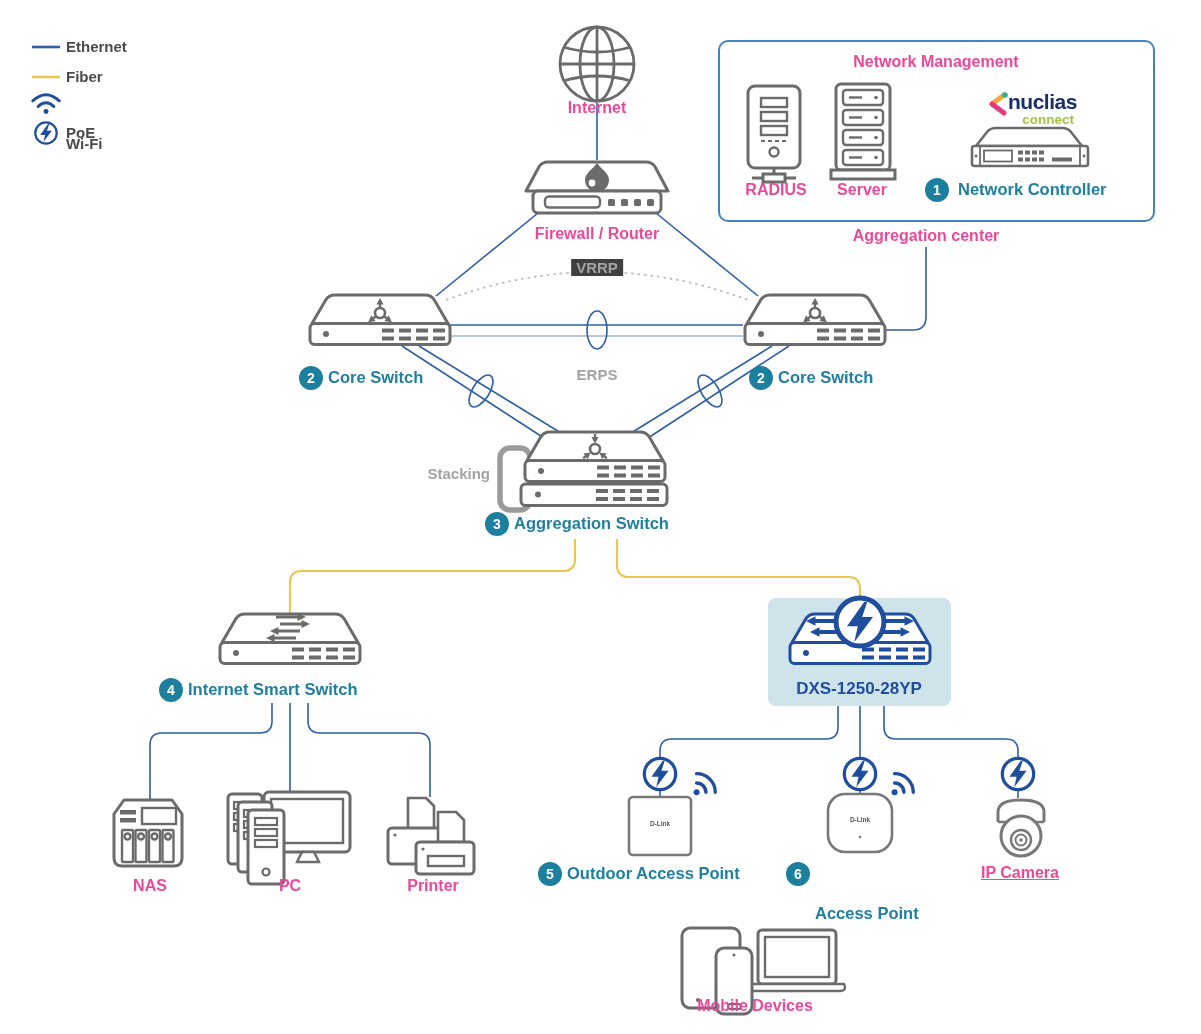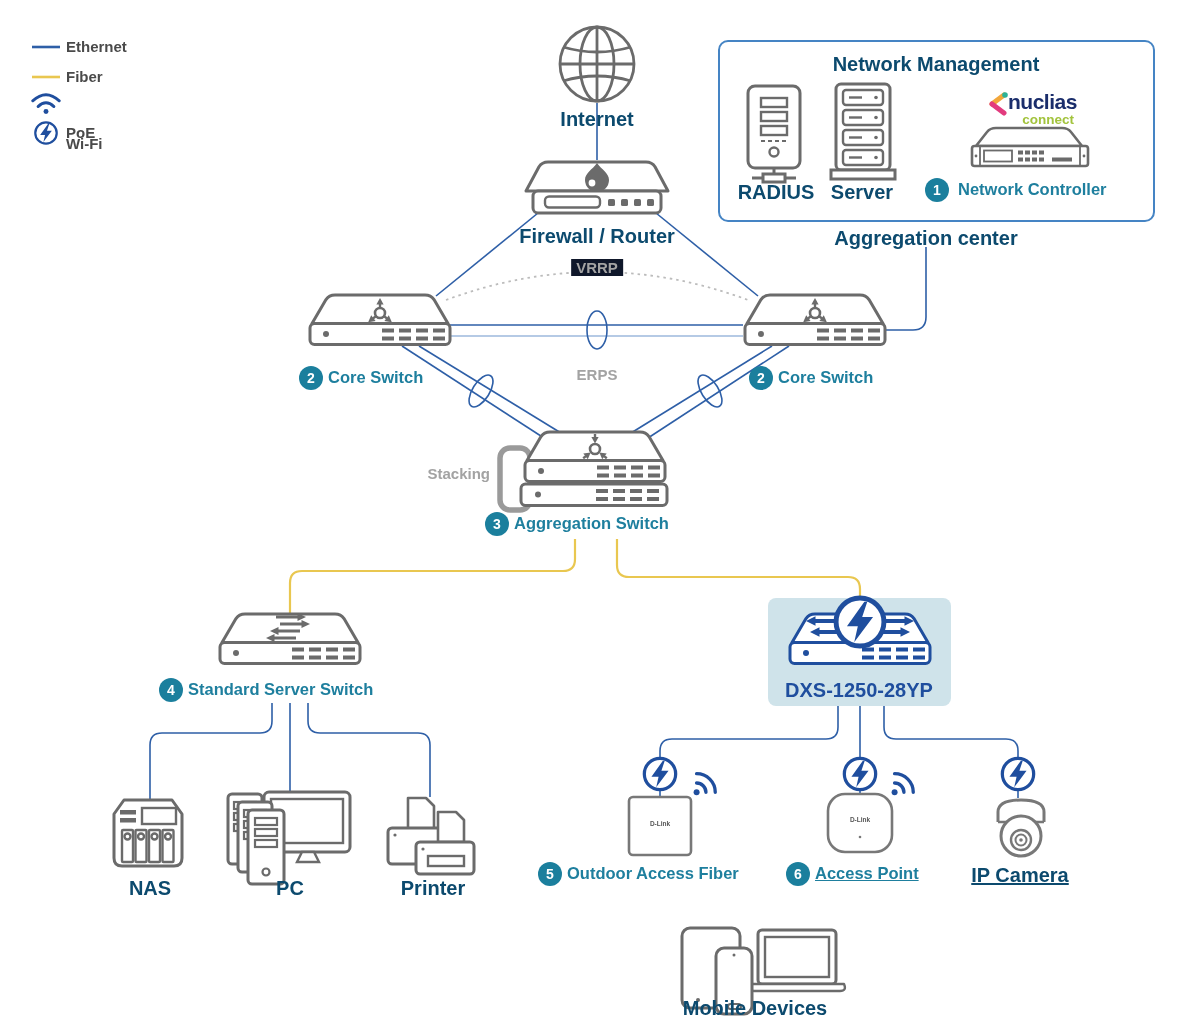--- a/index.html
+++ b/index.html
@@ -1,28 +1,28 @@
 <!DOCTYPE html>
 <html><head>
 <meta charset="utf-8">
 <style>
   html,body{margin:0;padding:0;background:#fff;}
   #canvas{position:relative;width:1171px;height:1034px;background:#fff;overflow:hidden;
           font-family:"Liberation Sans",sans-serif;padding-left:40px;}
   #net-svg{position:absolute;left:0;top:0;z-index:2;}
   .box{position:absolute;z-index:1;box-sizing:border-box;}
-  .lbl{position:absolute;z-index:3;font-weight:700;font-size:20px;color:#0c4a6e;white-space:nowrap;}
+  .lbl{position:absolute;z-index:3;font-weight:700;font-size:16px;color:#ec4899;white-space:nowrap;}
   .ctr{transform:translateX(-50%);}
   .muted{color:#a3a3a3;font-size:15px;}
   .teal{color:#1e7f9e;font-size:16.5px;}
-  .dxs-lbl{color:#1f4e9e;font-size:20px;text-align:right;}
+  .dxs-lbl{color:#1f4e9e;font-size:17px;text-align:right;}
   .legend-lbl{font-weight:600;font-size:15px;color:#4a4a4a;}
   .badge{position:absolute;z-index:3;width:24px;height:24px;border-radius:50%;background:#1b7f9d;
          color:#fff;font-weight:700;font-size:14px;line-height:24px;text-align:center;}
-  .whitebg{background:#0f172a;padding:0 5px;text-align:right;}
+  .whitebg{background:#404040;padding:0 5px;text-align:right;}
   .nm-box{left:718px;top:40px;width:437px;height:182px;border:2px solid #4584c4;border-radius:10px;background:#fff;}
   .dxs-box{left:768px;top:598px;width:183px;height:108px;border-radius:8px;background:#cfe3ea;}
   .brand-name{position:absolute;z-index:3;left:1008px;top:90px;font-weight:800;font-size:21px;
               letter-spacing:-0.5px;color:#1a2d6b;}
   .brand-sub{position:absolute;z-index:3;left:1008px;top:112px;width:66px;text-align:right;
              font-weight:700;font-size:13.5px;color:#a2c33c;}
 </style>
 </head>
 <body>
 
@@ -365,21 +365,21 @@
       <circle cx="58" cy="33" r="1.5" fill="#6b6b6b"></circle>
       <rect x="52" y="82" width="13" height="5" rx="2.5" fill="none" stroke="#6b6b6b" stroke-width="2"></rect>
     </g>
   </svg>
 
   <span class="lbl legend-lbl" style="left:66px;top:38px;">Ethernet</span>
   <span class="lbl legend-lbl" style="left:66px;top:68px;">Fiber</span>
   <span class="lbl legend-lbl" style="left:66px;top:95px;margin-top:40px;">Wi-Fi</span>
   <span class="lbl legend-lbl" style="left:66px;top:124px;">PoE</span>
 
-  <span class="lbl ctr" style="left:597px;top:108px;">Internet</span>
+  <span class="lbl ctr" style="left:597px;top:99px;">Internet</span>
   <span class="lbl ctr" style="left:597px;top:225px;">Firewall / Router</span>
 
   <span class="lbl ctr" style="left:936px;top:53px;">Network Management</span>
   <span class="lbl ctr" style="left:776px;top:181px;">RADIUS</span>
   <span class="lbl ctr" style="left:862px;top:181px;text-align:right;">Server</span>
   <span class="brand-name">nuclias</span>
   <span class="brand-sub">connect</span>
   <span class="badge" style="left:925px;top:178px;">1</span>
   <span class="lbl teal" style="left:958px;top:180px;">Network Controller</span>
   <span class="lbl ctr" style="left:926px;top:227px;">Aggregation center</span>
@@ -390,28 +390,28 @@
 
   <span class="badge" style="left:299px;top:366px;">2</span>
   <span class="lbl teal" style="left:328px;top:368px;">Core Switch</span>
   <span class="badge" style="left:749px;top:366px;">2</span>
   <span class="lbl teal" style="left:778px;top:368px;">Core Switch</span>
 
   <span class="badge" style="left:485px;top:512px;">3</span>
   <span class="lbl teal" style="left:514px;top:514px;">Aggregation Switch</span>
 
   <span class="badge" style="left:159px;top:678px;">4</span>
-  <span class="lbl teal" style="left:188px;top:680px;">Standard Server Switch</span>
+  <span class="lbl teal" style="left:188px;top:680px;">Internet Smart Switch</span>
 
   <span class="lbl ctr dxs-lbl" style="left:859px;top:679px;">DXS-1250-28YP</span>
 
   <span class="lbl ctr" style="left:150px;top:877px;">NAS</span>
   <span class="lbl ctr" style="left:290px;top:877px;">PC</span>
   <span class="lbl ctr" style="left:433px;top:877px;">Printer</span>
 
   <span class="badge" style="left:538px;top:862px;">5</span>
-  <span class="lbl teal" style="left:567px;top:864px;">Outdoor Access Fiber</span>
+  <span class="lbl teal" style="left:567px;top:864px;">Outdoor Access Point</span>
   <span class="badge" style="left:786px;top:862px;">6</span>
-  <span class="lbl teal" style="left:815px;top:864px;text-decoration:underline;">Access Point</span>
+  <span class="lbl teal" style="left:815px;top:904px;">Access Point</span>
   <span class="lbl ctr" style="left:1020px;top:864px;text-decoration:underline;">IP Camera</span>
 
   <span class="lbl ctr" style="left:755px;top:997px;">Mobile Devices</span>
 </div>
 
 </body></html>

